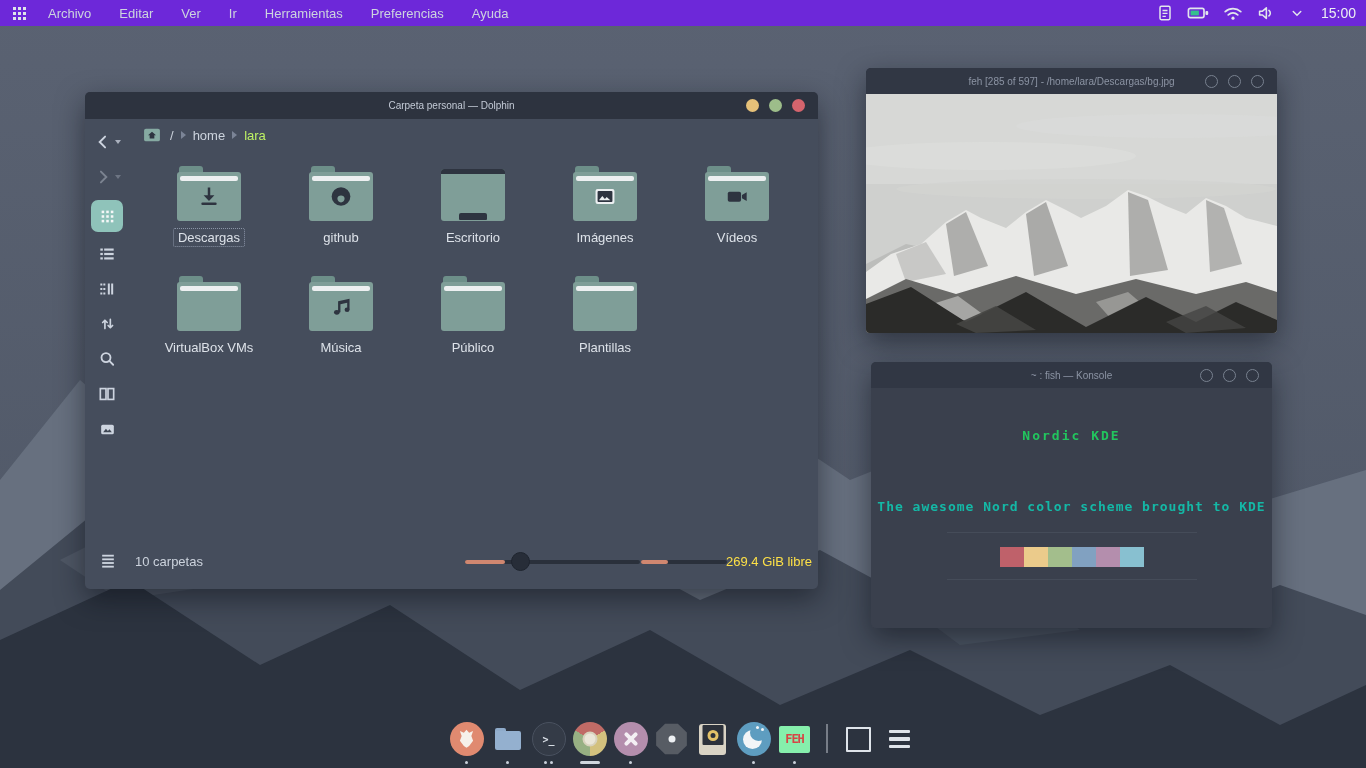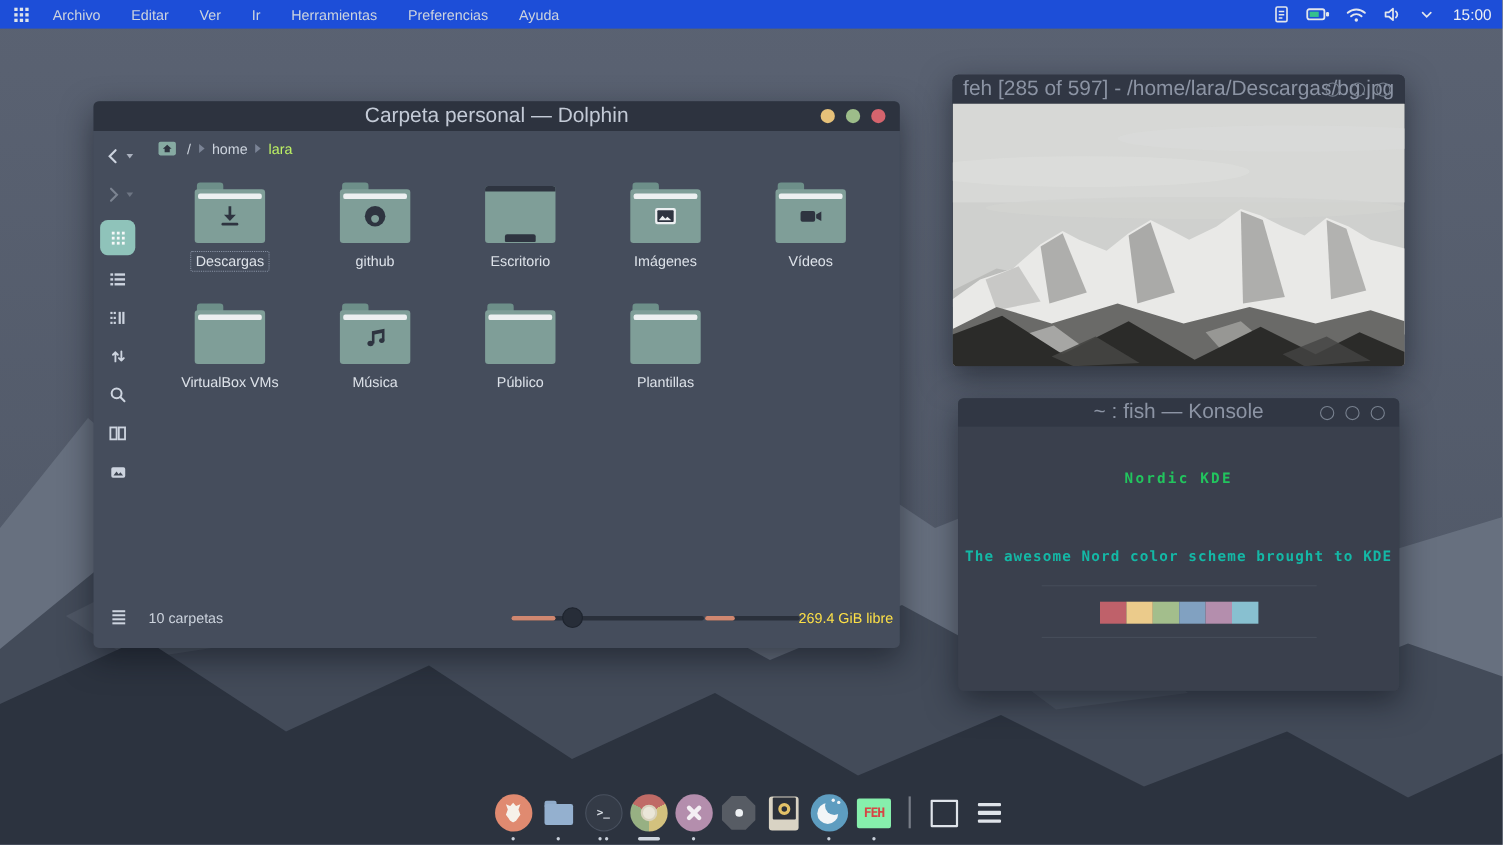--- a/index.html
+++ b/index.html
@@ -1,36 +1,36 @@
 <!DOCTYPE html>
 <html><head>
 <meta charset="utf-8">
 <style>
   * { margin:0; padding:0; box-sizing:border-box; }
   html,body { width:1366px; height:768px; overflow:hidden; font-family:"Liberation Sans","DejaVu Sans",sans-serif; }
   #desktop { position:relative; width:1366px; height:768px; background:#4e5665; overflow:hidden; }
   #wallpaper { position:absolute; inset:0; }
 
   
-  #topbar { position:absolute; top:0; left:0; right:0; height:26px; background:#1d4ed8;
+  #topbar { position:absolute; top:0; left:0; right:0; height:26px; background:#6d28d9;
             display:flex; align-items:center; z-index:50; }
   .launcher { width:38px; height:26px; display:flex; align-items:center; justify-content:center; }
   .grid9 { width:3px; height:3px; background:#dfe4ea; display:block; margin-right:10px; margin-bottom:10px;
            box-shadow:5px 0 #dfe4ea,10px 0 #dfe4ea,0 5px #dfe4ea,5px 5px #dfe4ea,10px 5px #dfe4ea,0 10px #dfe4ea,5px 10px #dfe4ea,10px 10px #dfe4ea; }
   .menubar { display:flex; gap:28px; margin-left:10px; }
   .menu-item { font-size:13px; color:#cdd4de; cursor:default; }
   .tray { margin-left:auto; display:flex; align-items:center; gap:11px; padding-right:10px; }
   .tray-ic { display:flex; align-items:center; }
   .clock { font-size:14px; color:#eceff3; margin-left:4px; }
 
   
   .window { position:absolute; border-radius:5px; box-shadow:0 10px 28px rgba(10,14,22,.5); }
   .titlebar { height:27px; background:#2d333f; border-radius:5px 5px 0 0; position:relative;
               display:flex; align-items:center; justify-content:center; }
-  .titlebar .title { font-size:19px; color:#c3cad6; }
+  .titlebar .title { font-size:10px; color:#c3cad6; }
   .titlebar.inactive { background:#313744; }
   .titlebar.inactive .title { color:#8c94a4; }
   .tb-btns { position:absolute; right:13px; top:0; height:100%; display:flex; align-items:center; gap:10px; }
   .dot { width:13px; height:13px; border-radius:50%; display:block; }
   .dot.yellow { background:#e6c179; } .dot.green { background:#9dbd8a; } .dot.red { background:#d5646d; }
   .dot.outline { background:transparent; border:1.6px solid #78818f; width:13px; height:13px; }
 
   
   #win-dolphin { left:85px; top:92px; width:733px; height:497px; background:#454d5c; }
   .d-toolbar { position:absolute; left:44px; top:27px; right:0; height:32px; display:flex; align-items:center; gap:7px; padding-left:12px; }

